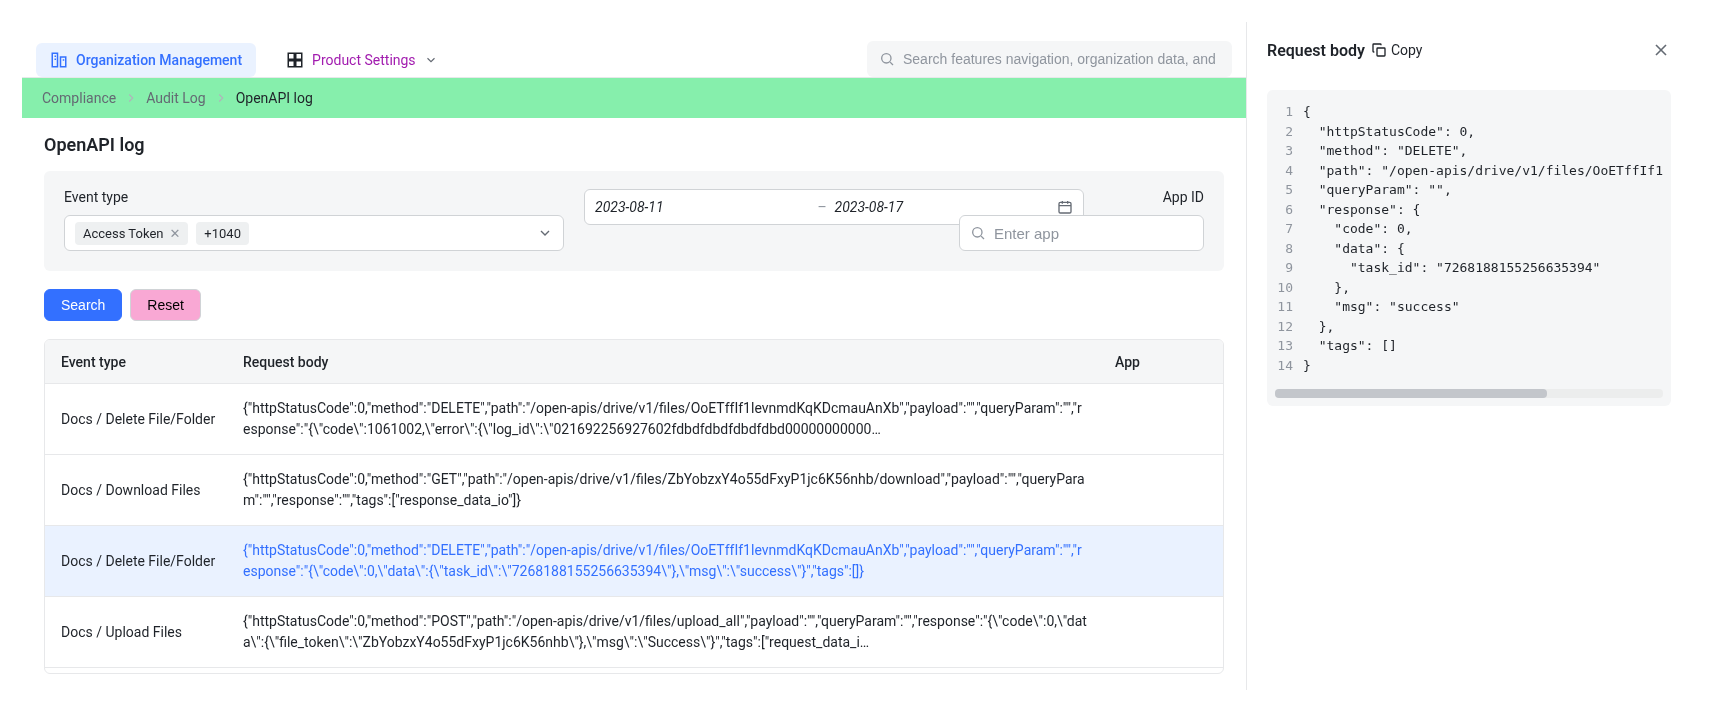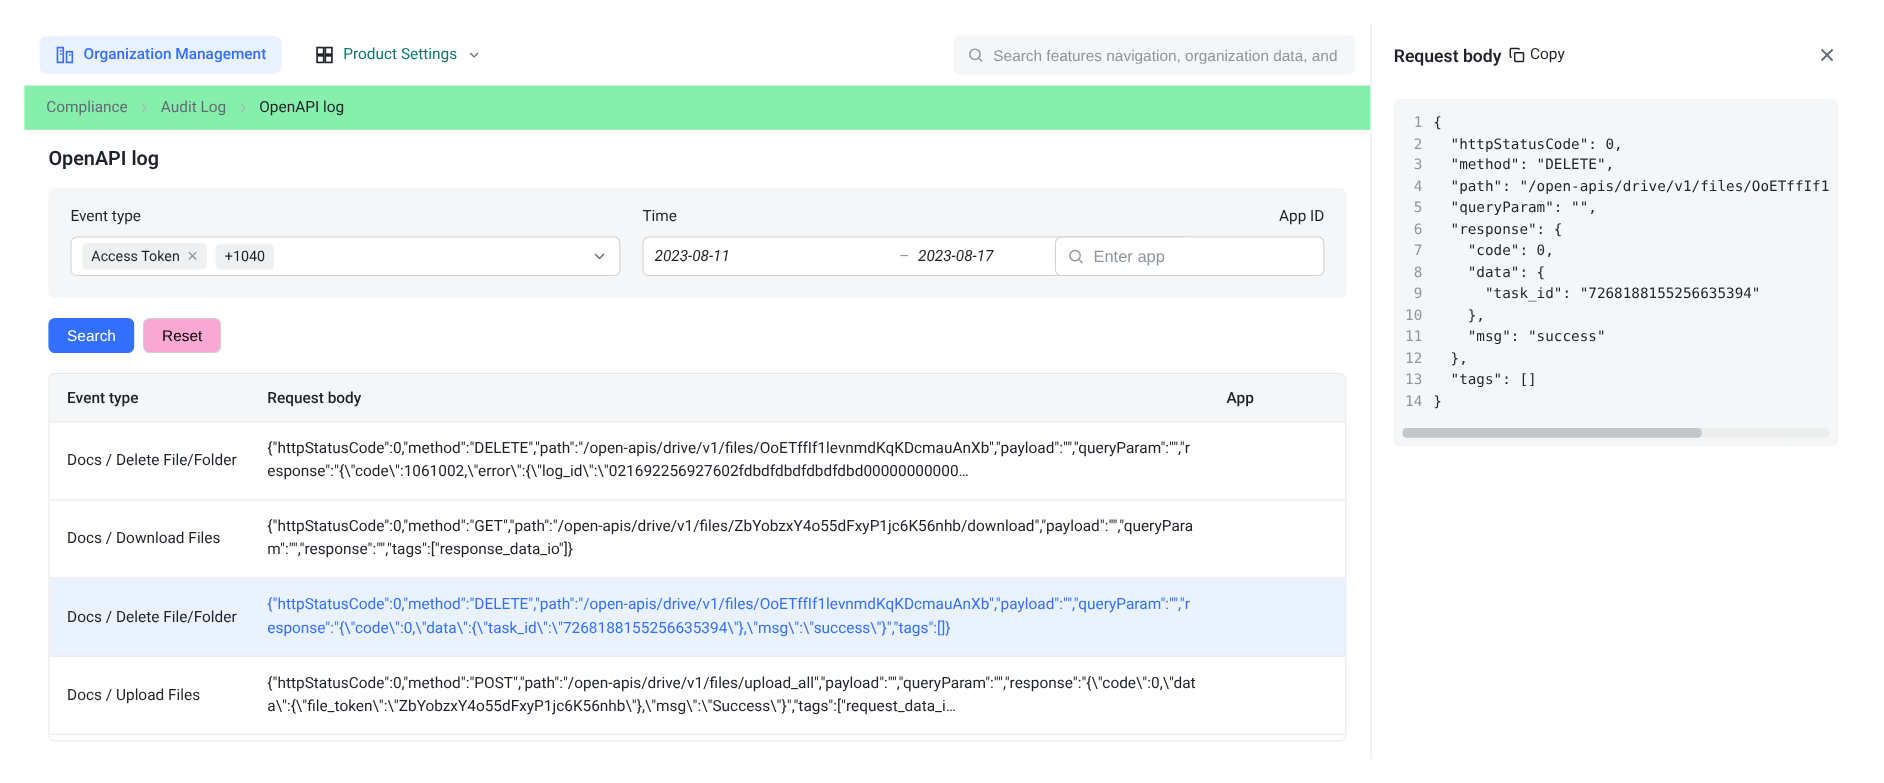--- a/index.html
+++ b/index.html
@@ -1,22 +1,22 @@
 <!DOCTYPE html>
 <html><head>
 <meta charset="utf-8">
 <style>
 * { margin: 0; padding: 0; box-sizing: border-box; }
 body { font-family: -apple-system, BlinkMacSystemFont, "Segoe UI", Roboto, sans-serif; font-size: 14px; color: #1f2329; background: #000; overflow: hidden; }
 .frame { width: 1713px; height: 712px; background: #fff; position: relative; padding: 22px; }
 .inner { width: 100%; height: 100%; background: #fff; border-radius: 10px; overflow: hidden; position: relative; display: flex; }
 .main { flex: 1; min-width: 0; display: flex; flex-direction: column; }
-.topbar { height: 56px; display: flex; align-items: center; padding: 0 14px; border-bottom: 1px solid #e7e8ea; gap: 22px; background: #fff; }
+.topbar { height: 56px; display: flex; align-items: flex-end; padding: 0 14px; border-bottom: 1px solid #e7e8ea; gap: 22px; background: #fff; }
 .org-mgmt { display: inline-flex; align-items: center; gap: 8px; background: #eaf2ff; color: #3370ff; padding: 8px 14px; border-radius: 6px; font-weight: 500; }
-.prod-set { display: inline-flex; align-items: center; gap: 8px; color: #0f766e; padding: 8px 8px; }
+.prod-set { display: inline-flex; align-items: center; gap: 8px; color: #a21caf; padding: 8px 8px; }
 .search-global { margin-left: auto; display: flex; align-items: center; background: #f5f6f7; border-radius: 6px; padding: 0 12px; height: 36px; width: 365px; color: #8f959e; gap: 8px; }
 .search-global input { border: none; background: transparent; outline: none; flex: 1; font-size: 14px; color: #1f2329; }
 .search-global input::placeholder { color: #8f959e; }
 .breadcrumb { background: #86efac; padding: 12px 20px; display: flex; align-items: center; gap: 8px; color: #646a73; font-size: 14px; }
 .breadcrumb .sep { color: #b0b4ba; }
 .breadcrumb .current { color: #1f2329; }
 .content { padding: 16px 22px; flex: 1; min-height: 0; display: flex; flex-direction: column; }
 .page-title { font-size: 18px; font-weight: 600; margin-bottom: 16px; }
 .filter-bar { background: #f5f6f7; border-radius: 6px; padding: 18px 20px 20px; display: flex; gap: 20px; margin-bottom: 18px; }
 .filter-group { display: flex; flex-direction: column; gap: 10px; }
@@ -140,21 +140,20 @@
               <span>+1040</span>
             </span>
             <span class="chev">
               <svg width="16" height="16" viewBox="0 0 24 24" fill="none" stroke="#646a73" stroke-width="2">
                     <polyline points="6 9 12 15 18 9"></polyline>
                   </svg>
             </span>
           </div>
         </div>
         <div class="filter-group time">
-          <div class="filter-label">Time</div>
           <div class="ctrl time-ctrl">
             <span class="date">2023-08-11</span>
             <span class="dash">–</span>
             <span class="date">2023-08-17</span>
             <span class="cal-icon">
               <svg width="16" height="16" viewBox="0 0 24 24" fill="none" stroke="#646a73" stroke-width="2">
                     <rect x="3" y="5" width="18" height="16" rx="2"></rect>
                     <line x1="3" y1="10" x2="21" y2="10"></line>
                     <line x1="8" y1="3" x2="8" y2="7"></line>
                     <line x1="16" y1="3" x2="16" y2="7"></line>

